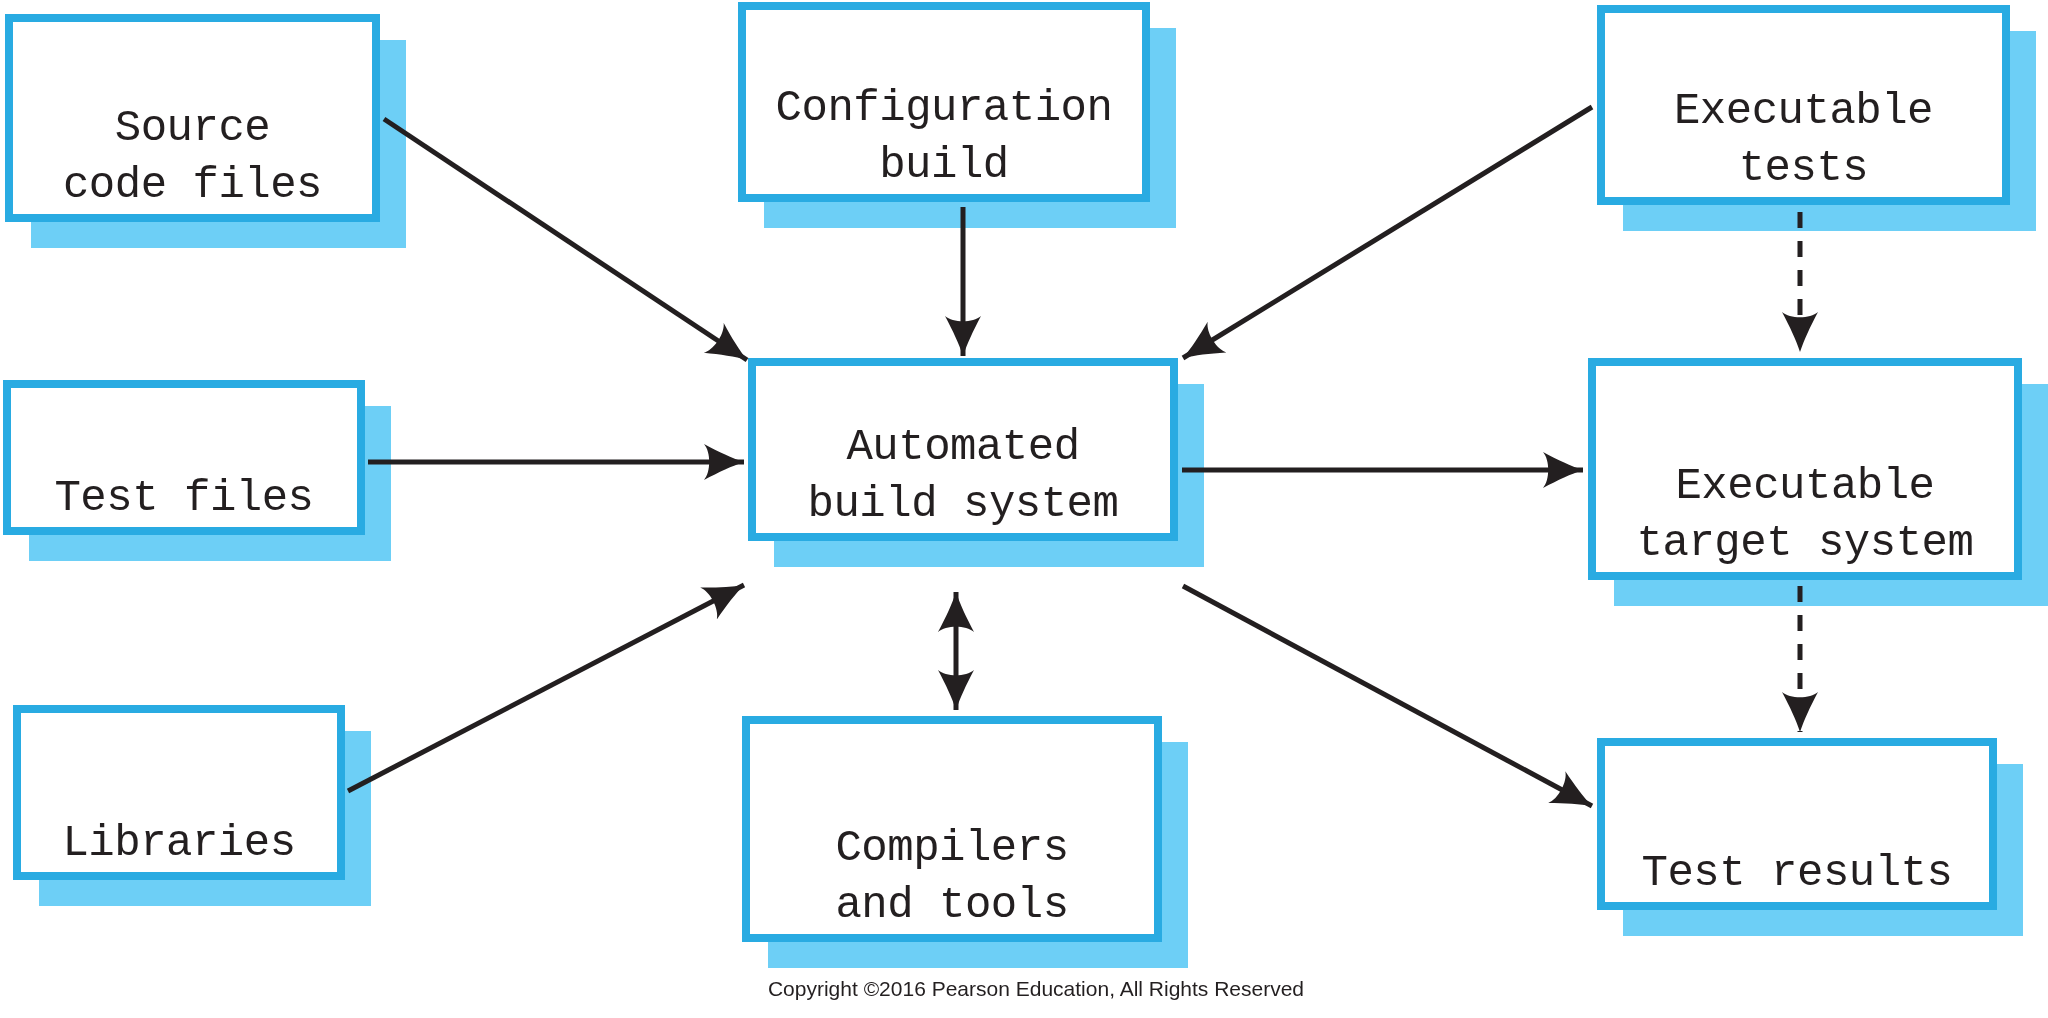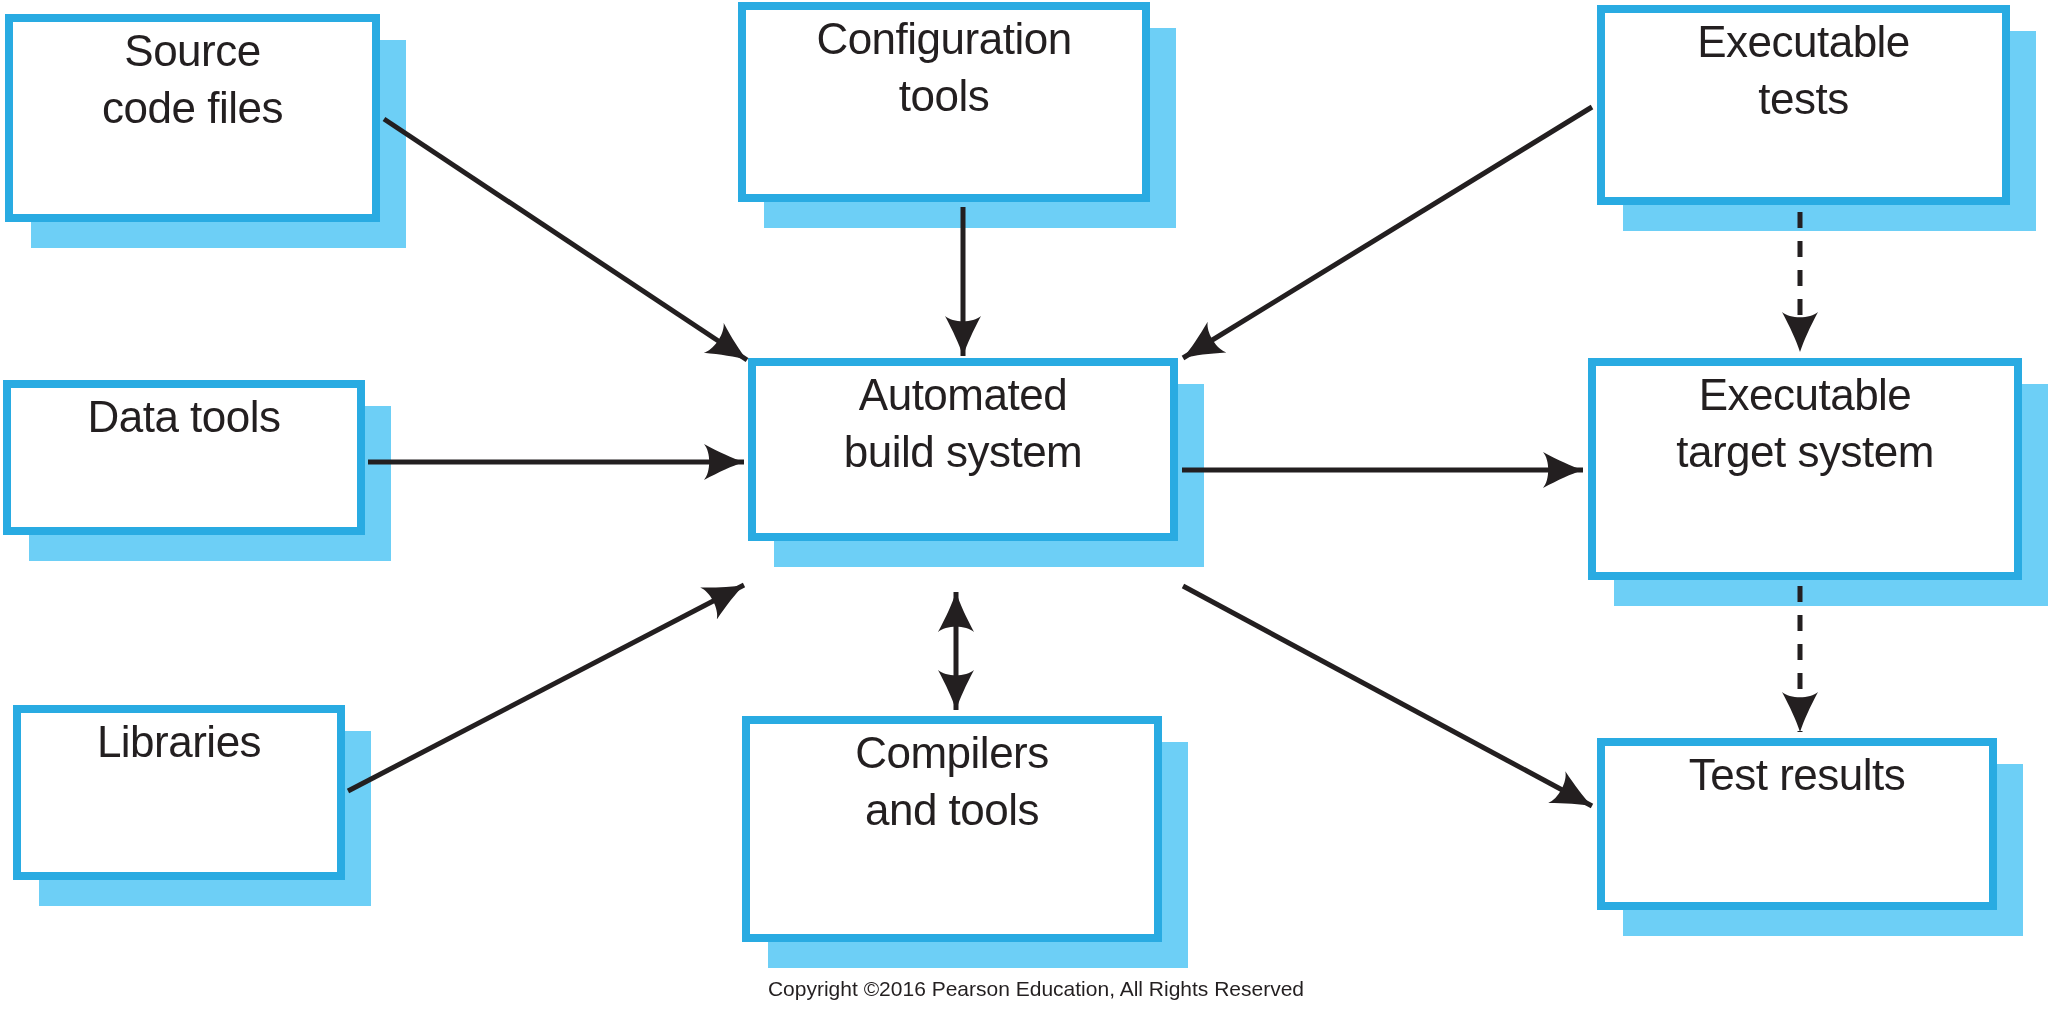--- a/index.html
+++ b/index.html
@@ -24,23 +24,24 @@
     z-index: 3;
     pointer-events: none;
   }
   .node {
     position: absolute;
     box-sizing: border-box;
     background: #ffffff;
     border: 8px solid #29abe2;
     box-shadow: 26px 26px 0 0 #6dcff6;
     display: flex;
-    align-items: flex-start;
+    align-items: flex-end;
     justify-content: center;
     z-index: 2;
+    font-family: Liberation Mono, monospace;
   }
   .node .label {
     white-space: pre-line;
     text-align: center;
     font-size: 44px;
     line-height: 1.3;
     color: #231f20;
     letter-spacing: -0.5px;
   }
   
@@ -98,30 +99,30 @@
     <line class="edge dashed" x1="1800" y1="586" x2="1800" y2="732" marker-end="url(#ah)"></line>
   </svg>
 
   <div class="node" id="n-source">
     <span class="label">Source
 code files</span>
   </div>
 
   <div class="node" id="n-config">
     <span class="label">Configuration
-tools</span>
+build</span>
   </div>
 
   <div class="node" id="n-tests">
     <span class="label">Executable
 tests</span>
   </div>
 
   <div class="node" id="n-data">
-    <span class="label">Data tools</span>
+    <span class="label">Test files</span>
   </div>
 
   <div class="node" id="n-build">
     <span class="label">Automated
 build system</span>
   </div>
 
   <div class="node" id="n-target">
     <span class="label">Executable
 target system</span>

